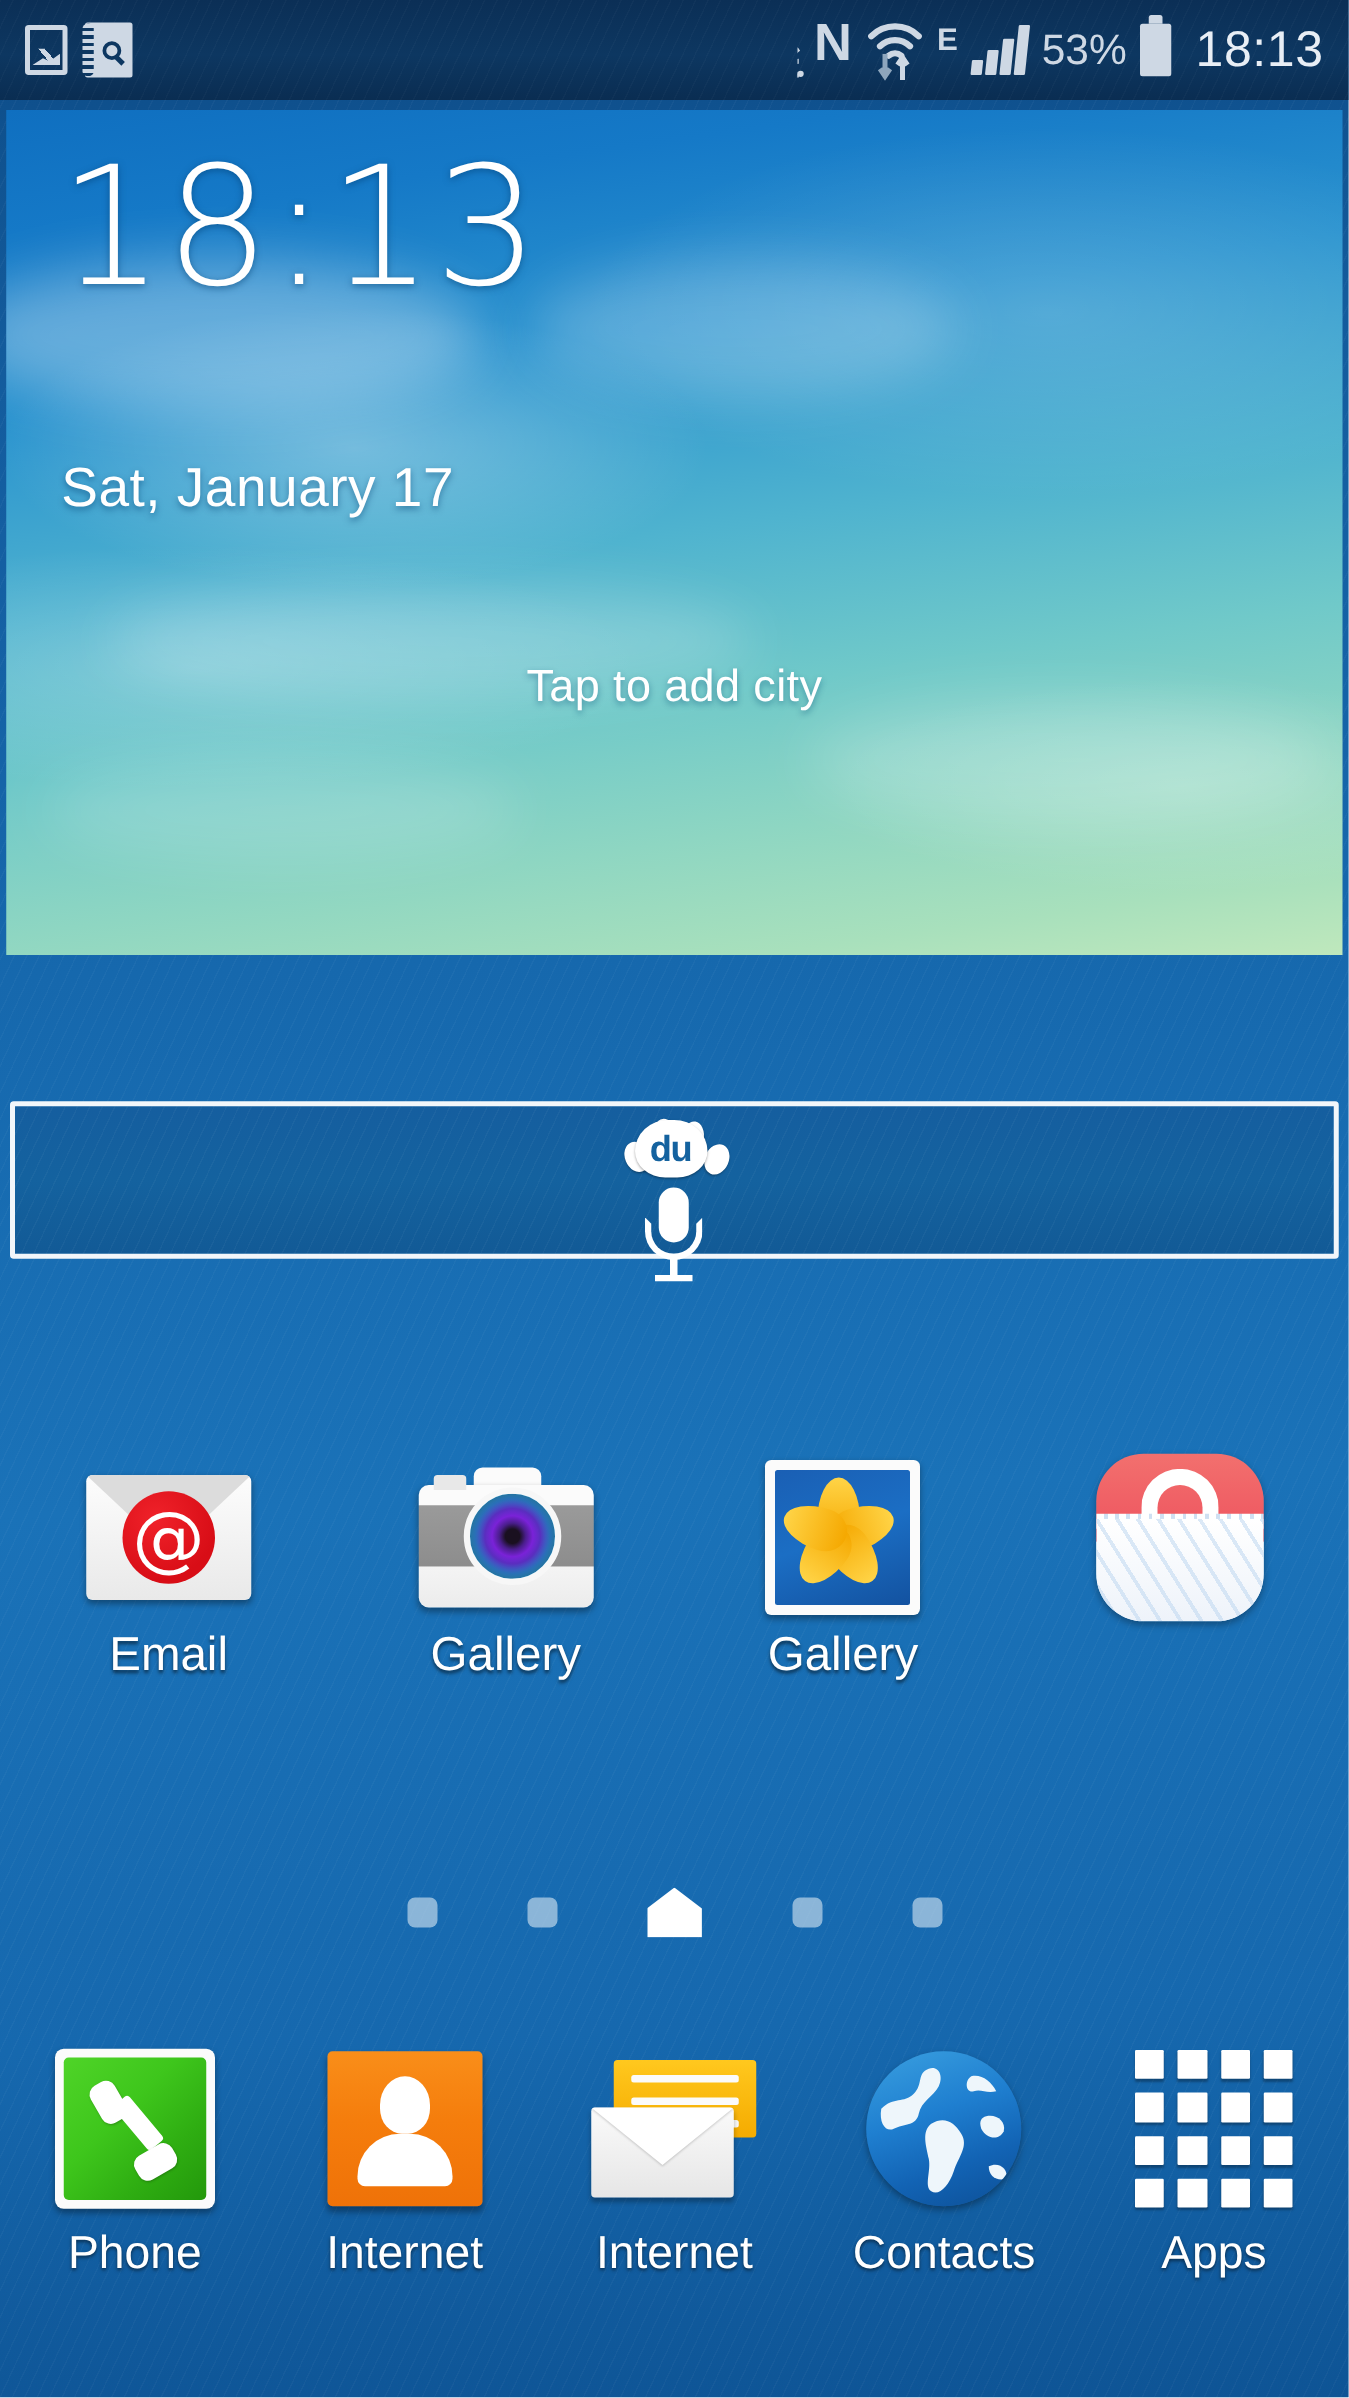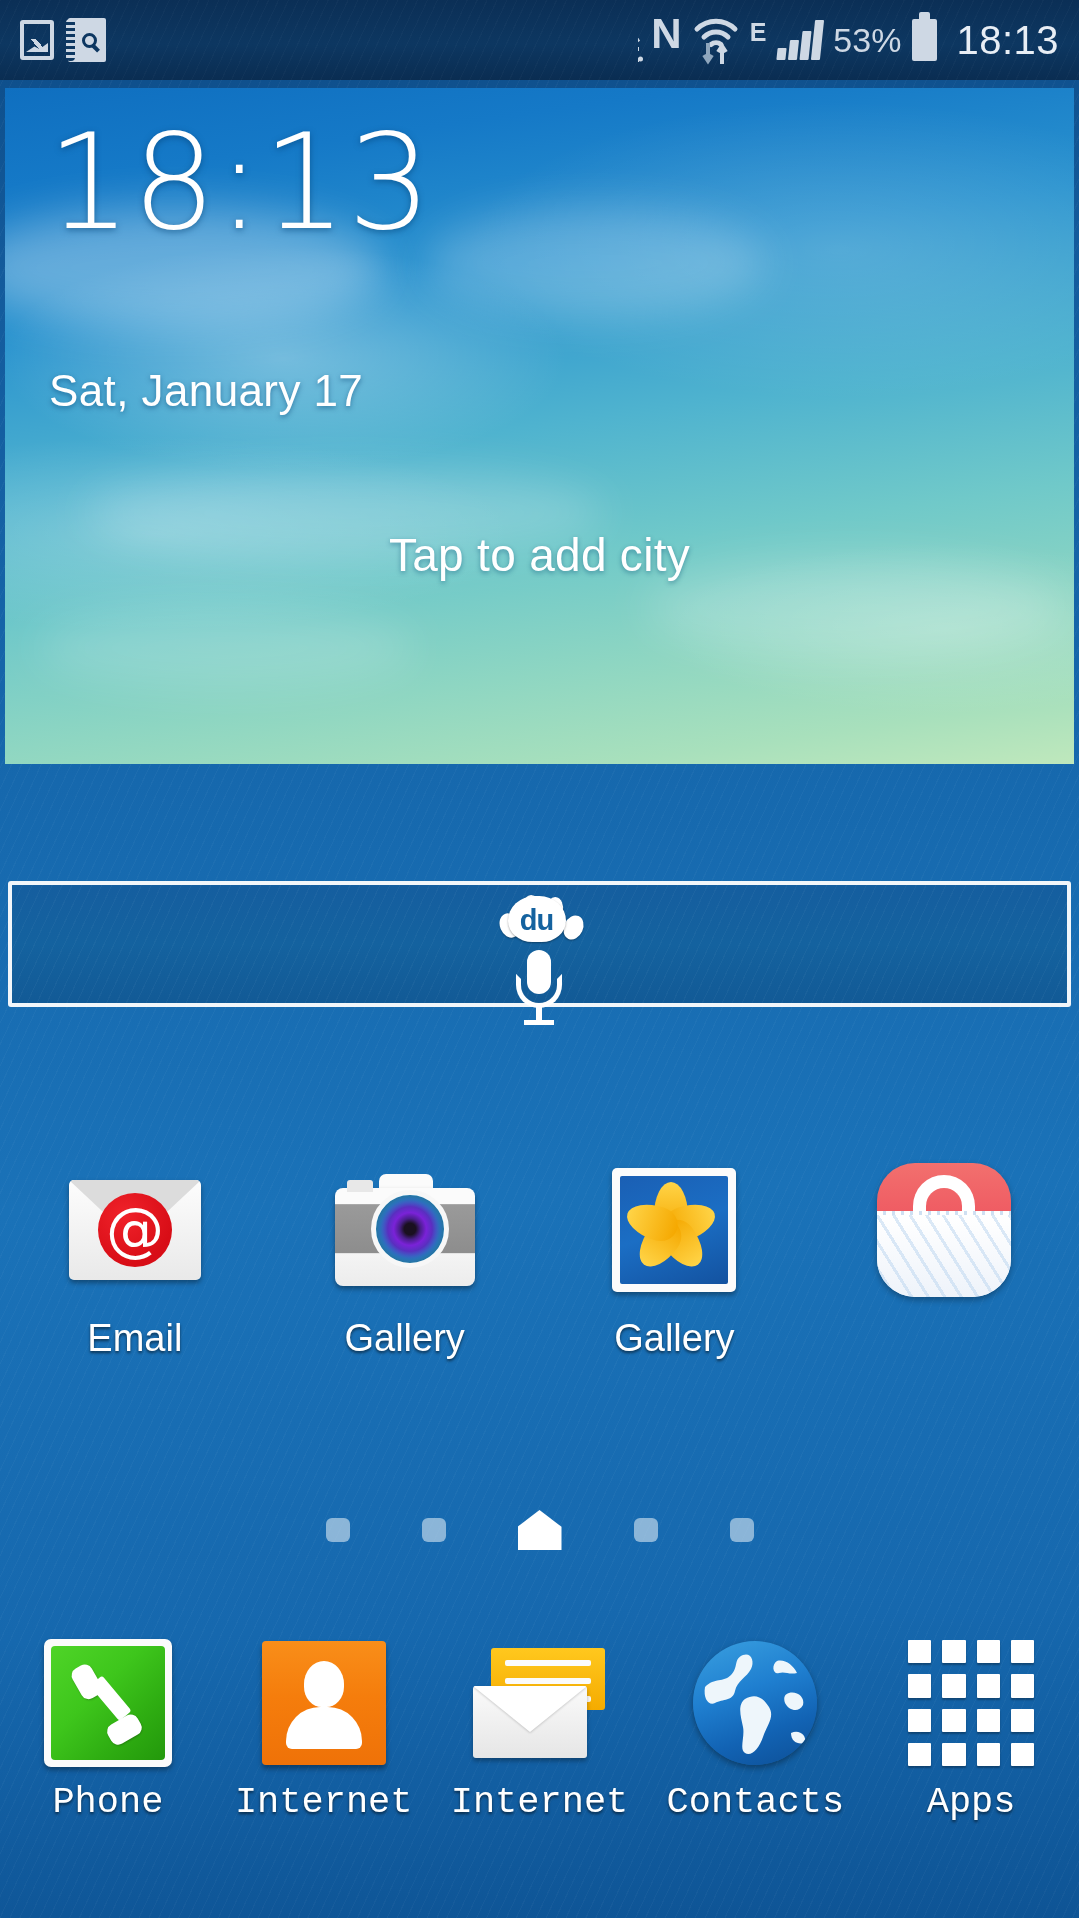--- a/index.html
+++ b/index.html
@@ -185,21 +185,21 @@
     font-size: 44px;
     color: #ffffff;
     letter-spacing: 0.4px;
     text-shadow: 0 2px 5px rgba(0,60,110,0.5);
   }
   .widget-addcity {
     position: absolute;
     left: 0; top: 440px;
     width: 100%;
     text-align: center;
-    font-size: 46px;
+    font-size: 36px;
     color: #ffffff;
     letter-spacing: 0.3px;
     text-shadow: 0 2px 5px rgba(0,70,110,0.45);
   }
 
   
   #search-bar {
     position: absolute;
     left: 8px; top: 881px;
     width: 1063px; height: 126px;
@@ -272,21 +272,20 @@
     display: flex;
   }
   .app-cell {
     width: 269.75px;
     display: flex;
     flex-direction: column;
     align-items: center;
   }
   .app-icon-wrap { width: 150px; height: 150px; position: relative; display:flex; align-items:center; justify-content:center;}
   .app-label {
-    margin-top: 14px;
     font-size: 38px;
     color: #ffffff;
     text-align: center;
     line-height: 1.05;
     max-width: 220px;
     text-shadow: 0 2px 3px rgba(0,0,0,0.55);
     font-weight: 500;
   }
 
   
@@ -444,21 +443,20 @@
     align-items: center;
   }
   .dock-icon-wrap { width: 132px; height: 132px; display:flex; align-items:center; justify-content:center; }
   .dock-label {
     margin-top: 12px;
     font-size: 37px;
     color: #ffffff;
     text-shadow: 0 2px 3px rgba(0,0,0,0.55);
     text-align: center;
     font-weight: 500;
-    font-family: Liberation Mono, monospace;
   }
 
   
   .ic-phone {
     width: 128px; height: 128px;
     background: #fbfbfb;
     border-radius: 7px;
     padding: 7px;
     box-shadow: 0 3px 5px rgba(0,0,0,0.35);
   }

